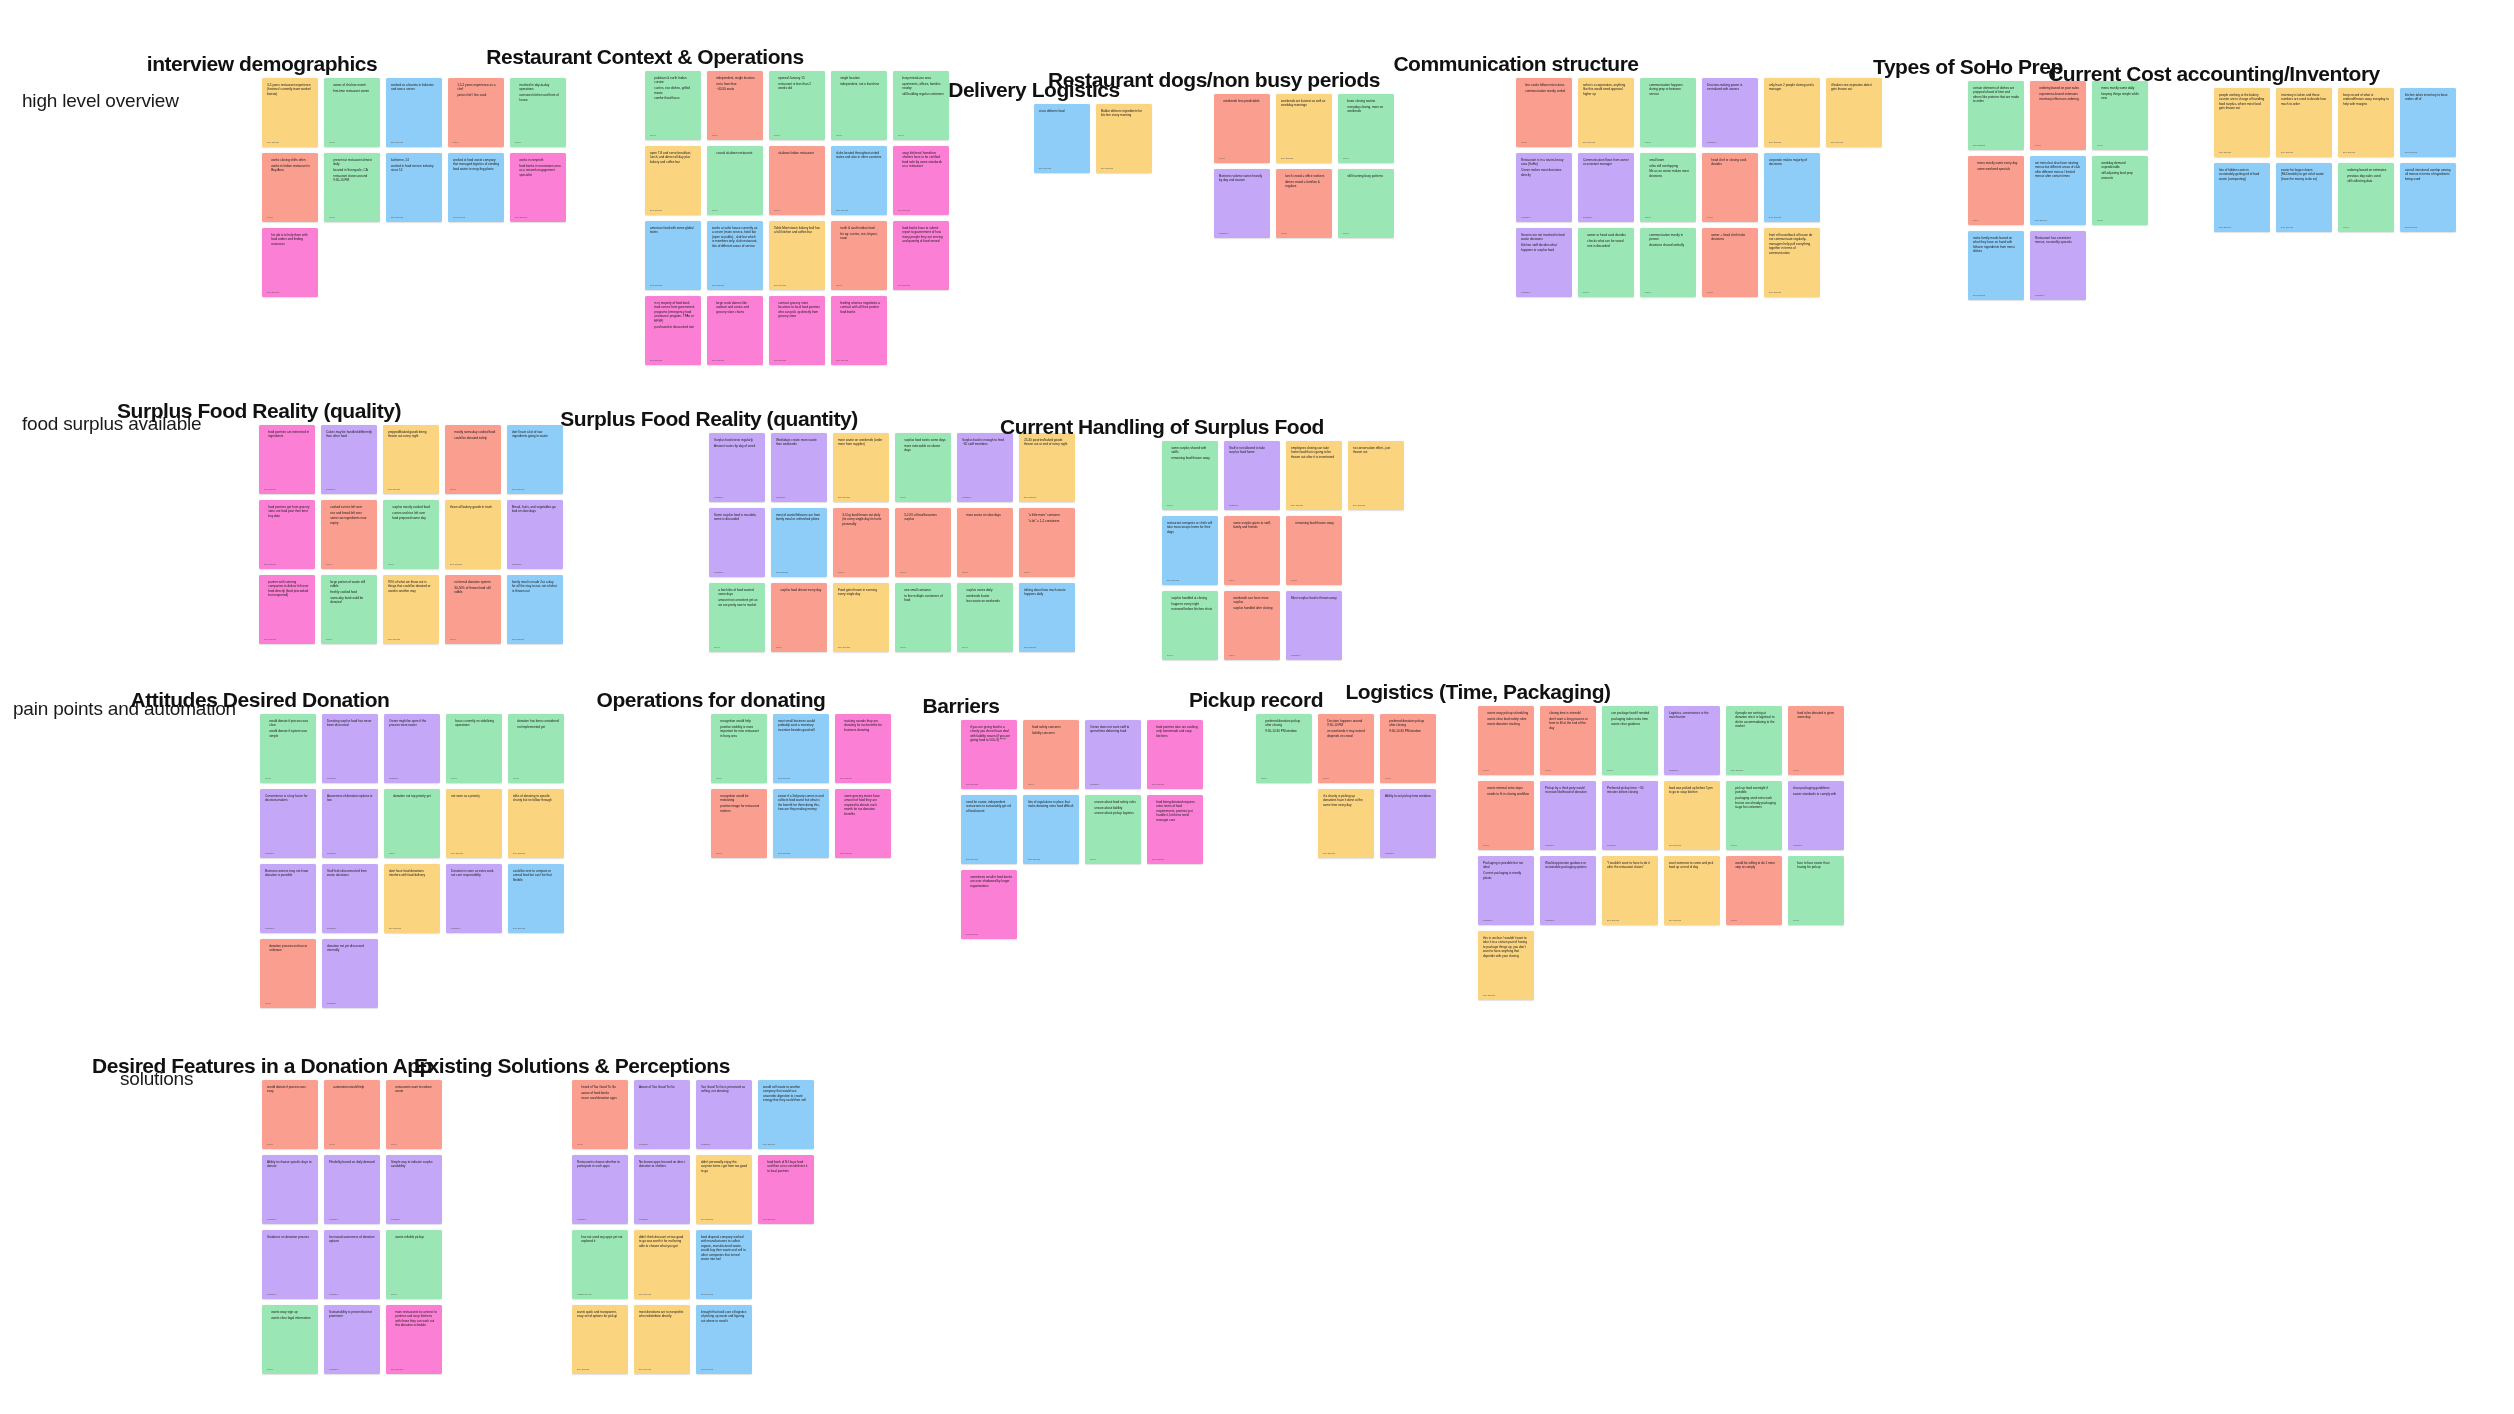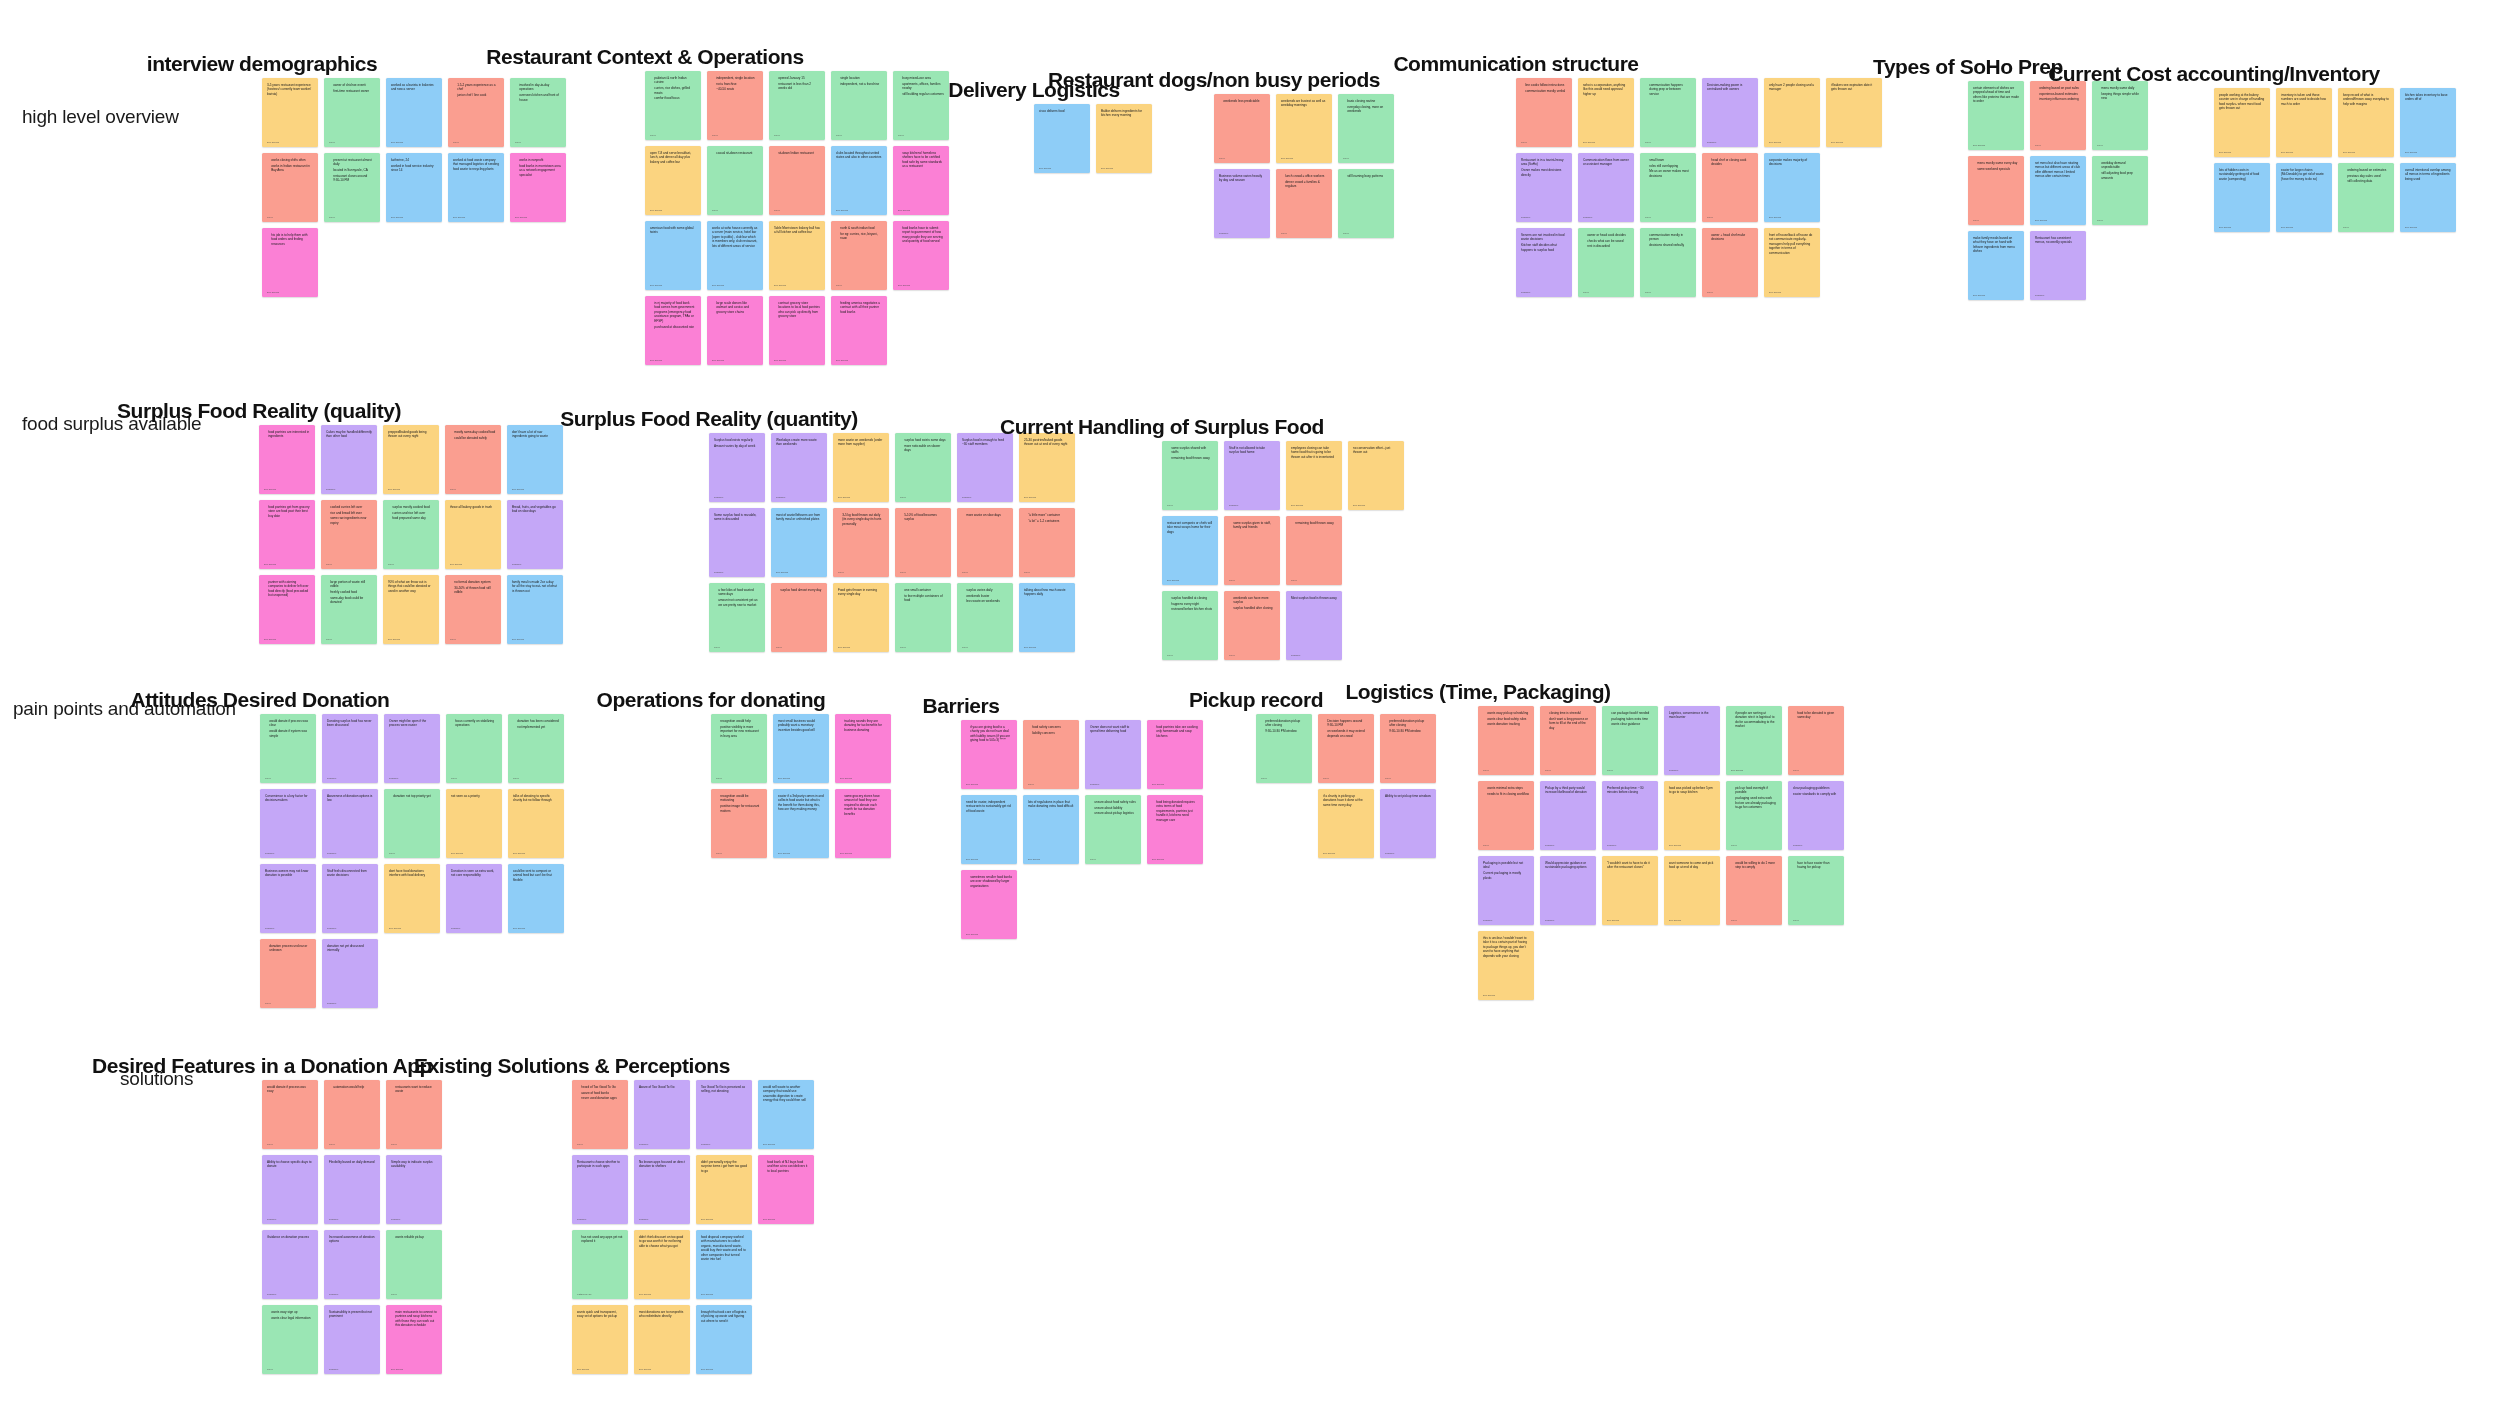--- a/index.html
+++ b/index.html
@@ -91,21 +91,21 @@
     opacity: 0.85;
     line-height: 1.2;
     flex: 0 0 auto;
     margin-top: 2px;
   }
 </style>
 </head>
 <body>
 
 <div id="board">
-    <div class="row-label" style="left: 22px; top: 106px;">high level overview</div>
+    <div class="row-label" style="left: 22px; top: 90px;">high level overview</div>
     <div class="row-label" style="left: 22px; top: 413px;">food surplus available</div>
     <div class="row-label" style="left: 13px; top: 698px;">pain points and automation</div>
     <div class="row-label" style="left: 120px; top: 1068px;">solutions</div>
     <div class="cluster" style="left: 262px; top: 52px;">
       <div class="cluster-title">interview demographics</div>
       <div class="grid" style="grid-template-columns: repeat(5, 56px);">
         <div class="note" style="background: rgb(251, 212, 128);">
           <div class="note-body">
             <p>3-5 years restaurant experience (hostess/ currently team worker/ barista)</p>
           </div>

